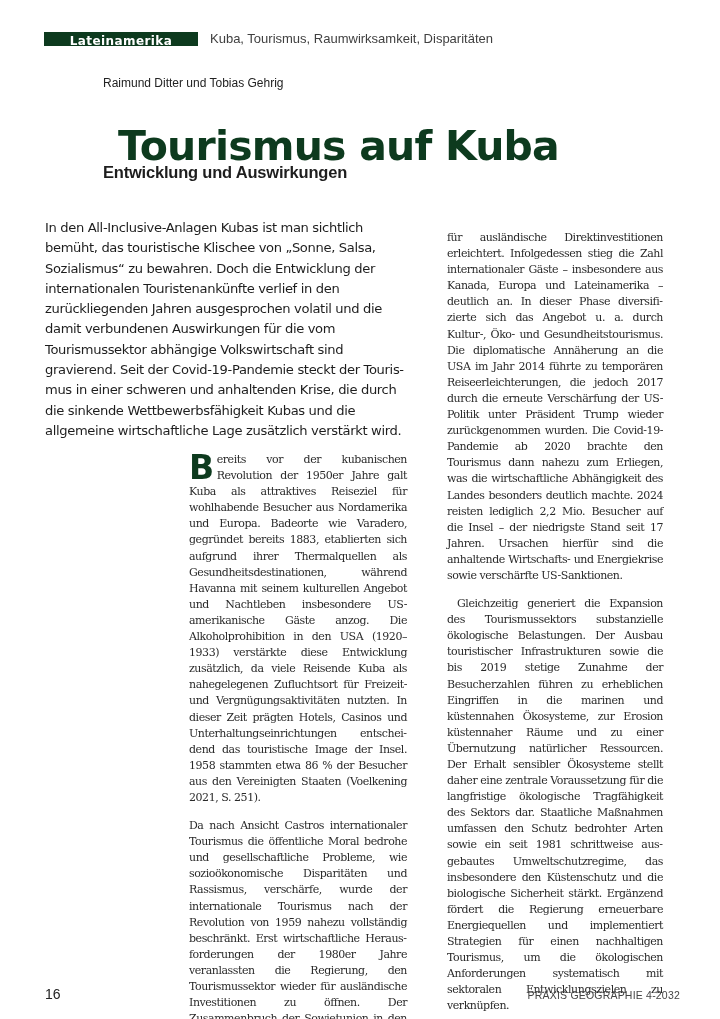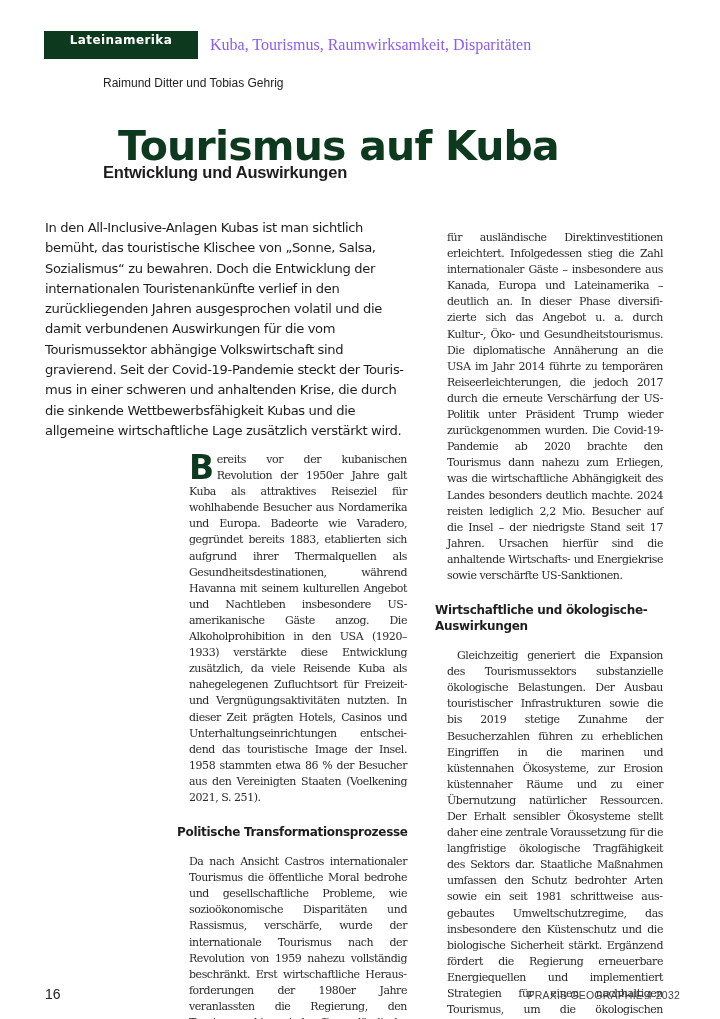--- a/index.html
+++ b/index.html
@@ -1,19 +1,19 @@
 <!DOCTYPE html>
 <html><head>
 <meta charset="utf-8">
 <style>
   html, body { margin: 0; padding: 0; background: #ffffff; }
   body { width: 720px; height: 1019px; position: relative; overflow: hidden; color: #1e1e1e; }
   .topbar { position: absolute; left: 44px; top: 31px; display: flex; align-items: center; }
-  .section-tag { background: #0d3a1e; color: #fff; font-family: "DejaVu Sans", sans-serif; font-weight: bold; font-size: 12px; letter-spacing: 0.4px; width: 154px; height: 28px; line-height: 18px; text-align: center; }
-  .keywords { margin-left: 12px; font-family: Liberation Serif, serif; font-size: 16px; color: #8b5cf6; }
+  .section-tag { background: #0d3a1e; color: #fff; font-family: "DejaVu Sans", sans-serif; font-weight: bold; font-size: 12px; letter-spacing: 0.4px; width: 154px; height: 14px; line-height: 18px; text-align: center; }
+  .keywords { margin-left: 12px; font-family: Liberation Sans, sans-serif; font-size: 13px; color: #404040; }
   .authors { position: absolute; left: 103px; top: 76px; font-family: "Liberation Sans", sans-serif; font-size: 12px; color: #222; }
   .title { position: absolute; left: 102px; top: 104px; font-family: "DejaVu Sans", sans-serif; font-weight: bold; font-size: 41px; color: #0d3a1e; letter-spacing: -0.8px; margin: 16px; line-height: 52px; }
   .subtitle { position: absolute; left: 103px; top: 163px; font-family: Liberation Sans, sans-serif; font-weight: bold; font-size: 16.5px; color: #1e1e1e; margin: 0; letter-spacing: -0.2px; }
   .lead { position: absolute; left: 45px; top: 218px; width: 372px; font-family: "DejaVu Sans", sans-serif; font-weight: normal; font-size: 13.1px; line-height: 20.3px; color: #1e1e1e; margin: 0; text-align: left; letter-spacing: -0.35px; }
   .col { position: absolute; font-family: "DejaVu Serif", serif; font-size: 11px; line-height: 16.1px; color: #2a2a2a; text-align: justify; letter-spacing: -0.45px; }
   .col p { margin: 12px; hyphens: manual; }
   .col p.indent { text-indent: 10px; }
   .col-mid { left: 177px; top: 440px; width: 242px; }
   .col-right { left: 435px; top: 218px; width: 240px; }
   .dropcap { float: left; font-family: "DejaVu Sans", sans-serif; font-weight: bold; font-size: 33px; line-height: 28px; color: #0d3a1e; margin: 2px 3px 0 0; }
@@ -30,26 +30,24 @@
 </div>
 
 <div class="authors">Raimund Ditter und Tobias Gehrig</div>
 <h1 class="title">Tourismus auf Kuba</h1>
 <h2 class="subtitle">Entwicklung und Auswirkungen</h2>
 
 <p class="lead">In den All-Inclusive-Anlagen Kubas ist man sichtlich bemüht, das touristische Klischee von „Sonne, Salsa, Sozialismus“ zu bewahren. Doch die Entwicklung der internationalen Tou­ristenankünfte verlief in den zurückliegenden Jahren ausge­sprochen volatil und die damit verbundenen Auswirkungen für die vom Tourismussektor abhängige Volkswirtschaft sind gravierend. Seit der Covid-19-Pandemie steckt der Touris­mus in einer schweren und anhaltenden Krise, die durch die sinkende Wettbewerbsfähigkeit Kubas und die allgemeine wirtschaftliche Lage zusätzlich verstärkt wird.</p>
 
 <div class="col col-mid">
   <p><span class="dropcap">B</span><span>ereits vor der kubanischen Revolution der 1950er Jahre galt Kuba als attraktives Reise­ziel für wohlhabende Besucher aus Nordamerika und Europa. Badeorte wie Varadero, gegründet bereits 1883, etablierten sich aufgrund ihrer Ther­malquellen als Gesundheitsdestinationen, wäh­rend Havanna mit seinem kulturellen Angebot und Nachtleben insbesondere US-amerikanische Gäste anzog. Die Alkoholprohibition in den USA (1920–1933) verstärkte diese Entwicklung zusätz­lich, da viele Reisende Kuba als nahegelegenen Zufluchtsort für Freizeit- und Vergnügungsaktivi­täten nutzten. In dieser Zeit prägten Hotels, Casi­nos und Unterhaltungseinrichtungen entschei­dend das touristische Image der Insel. 1958 stammten etwa 86 % der Besucher aus den Verei­nigten Staaten (Voelkening 2021, S. 251).</span></p>
-  <div class="heading">Politische Transformationsprozesse</div>
   <p>Da nach Ansicht Castros internationaler Tourismus die öffentliche Moral bedrohe und gesellschaftliche Probleme, wie sozioökonomische Disparitäten und Rassismus, verschärfe, wurde der internationale Tourismus nach der Revolution von 1959 nahezu vollständig beschränkt. Erst wirtschaftliche Heraus­forderungen der 1980er Jahre veranlassten die Re­gierung, den Tourismussektor wieder für ausländi­sche Investitionen zu öffnen. Der Zusammenbruch der Sowjetunion in den 1990er Jahren verstärkte diese Entwicklung, da Kuba gezwungen war, neue Devisenquellen zu erschließen. Gleichzeitig entstan­den erste private touristische Strukturen.</p>
 
 </div>
 
 <div class="col col-right">
   <p>für ausländische Direktinvestitionen erleichtert. Infolgedessen stieg die Zahl internationaler Gäste – insbesondere aus Kanada, Europa und Latein­amerika – deutlich an. In dieser Phase diversifi­zierte sich das Angebot u. a. durch Kultur-, Öko- und Gesundheitstourismus. Die diplomatische Annäherung an die USA im Jahr 2014 führte zu temporären Reiseerleichterungen, die jedoch 2017 durch die erneute Verschärfung der US-Po­litik unter Präsident Trump wieder zurückgenom­men wurden. Die Covid-19-Pandemie ab 2020 brachte den Tourismus dann nahezu zum Erlie­gen, was die wirtschaftliche Abhängigkeit des Landes besonders deutlich machte. 2024 reisten lediglich 2,2 Mio. Besucher auf die Insel – der niedrigste Stand seit 17 Jahren. Ursachen hierfür sind die anhaltende Wirtschafts- und Energiekri­se sowie verschärfte US-Sanktionen.</p>
-  <div class="heading">Wirtschaftliche und ökologische-Auswirkungen</div>
   <p class="indent">Gleichzeitig generiert die Expansion des Touris­mussektors substanzielle ökologische Belastungen. Der Ausbau touristischer Infrastrukturen sowie die bis 2019 stetige Zunahme der Besucherzahlen füh­ren zu erheblichen Eingriffen in die marinen und küstennahen Ökosysteme, zur Erosion küstennah­er Räume und zu einer Übernutzung natürlicher Ressourcen. Der Erhalt sensibler Ökosysteme stellt daher eine zentrale Voraussetzung für die langfris­tige ökologische Tragfähigkeit des Sektors dar. Staatliche Maßnahmen umfassen den Schutz be­drohter Arten sowie ein seit 1981 schrittweise aus­gebautes Umweltschutzregime, das insbesondere den Küstenschutz und die biologische Sicherheit stärkt. Ergänzend fördert die Regierung erneuer­bare Energiequellen und implementiert Strategien für einen nachhaltigen Tourismus, um die ökologi­schen Anforderungen systematisch mit sektoralen Entwicklungszielen zu verknüpfen.</p>
 
 </div>
 
 <div class="footer-page">16</div>
 <div class="footer-mag">PRAXIS GEOGRAPHIE 4-2032</div>
 
 </body></html>

